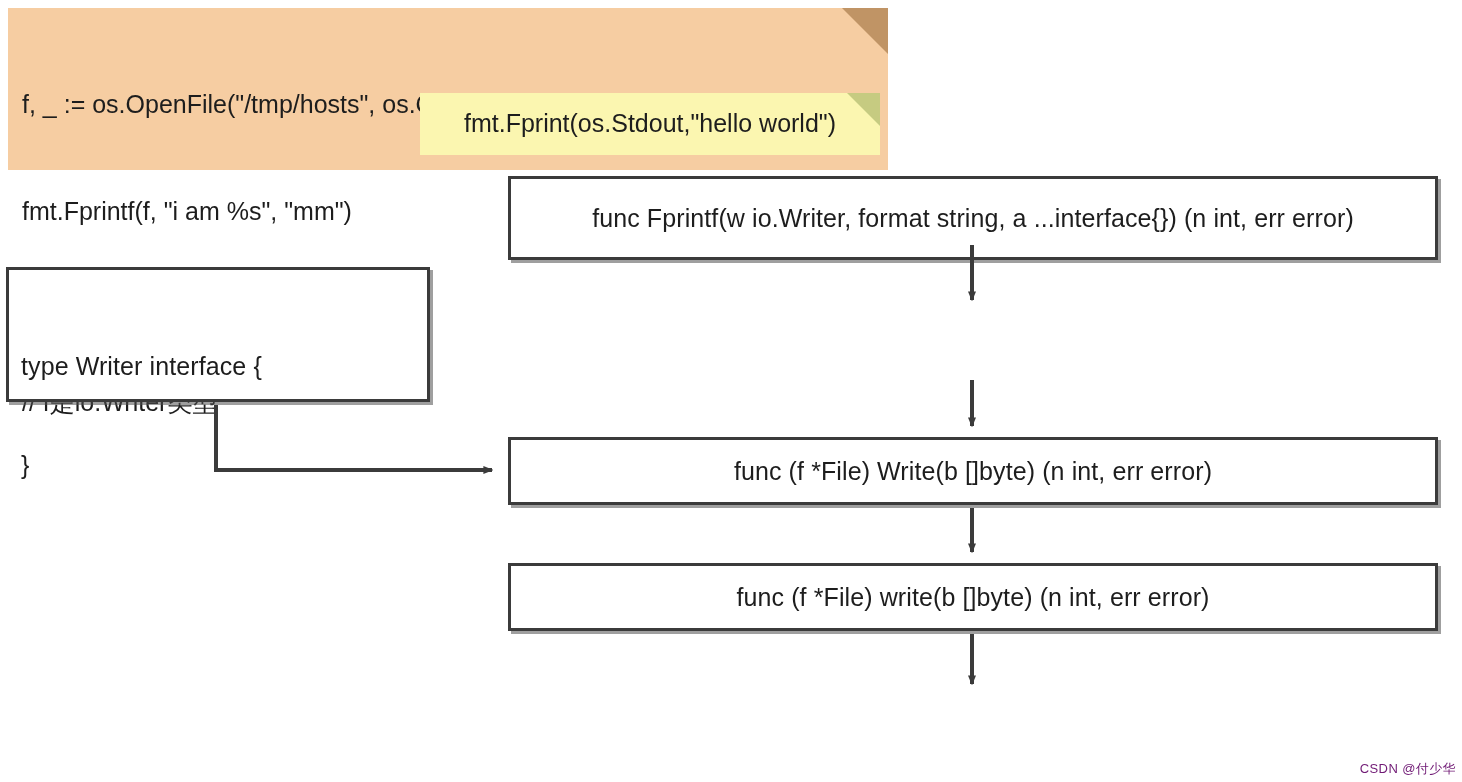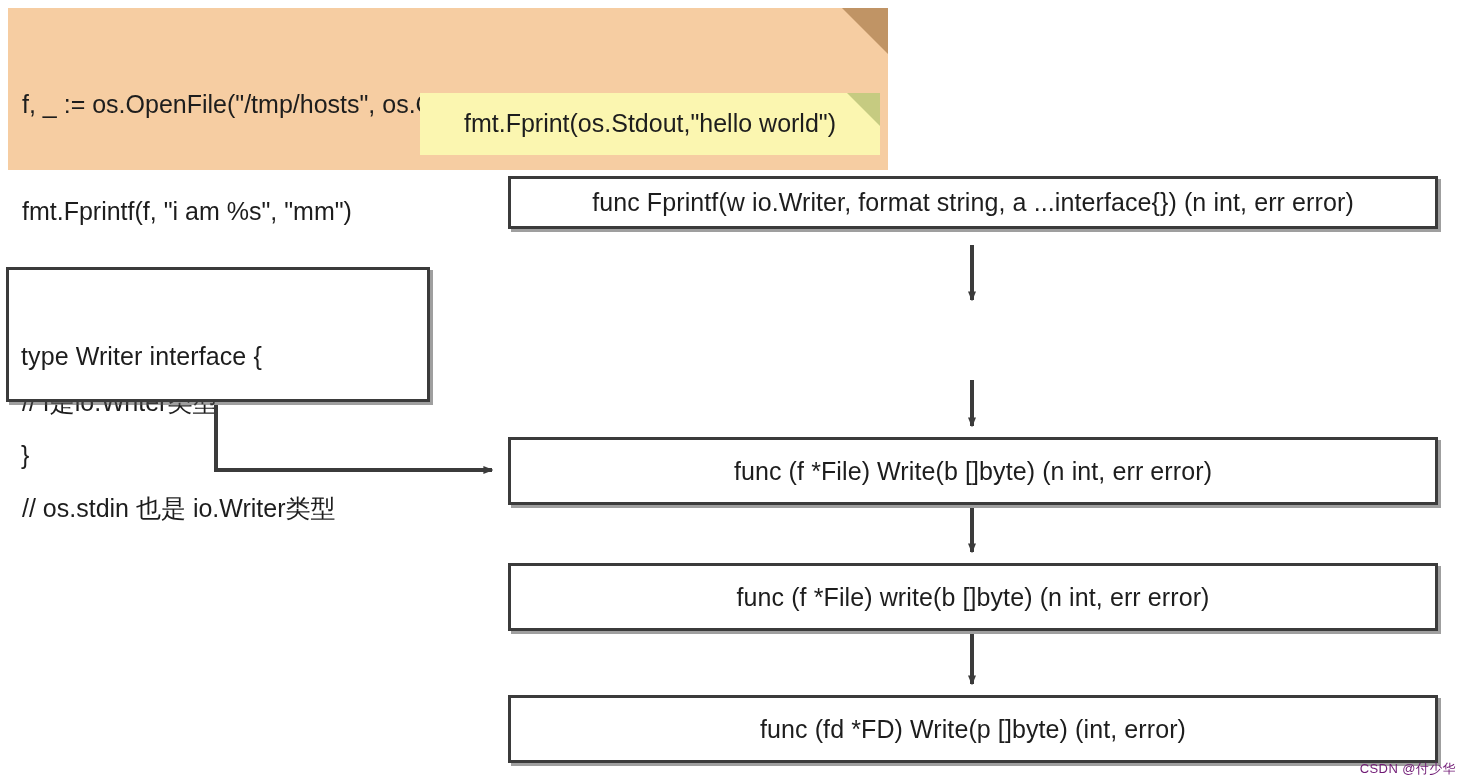--- a/index.html
+++ b/index.html
@@ -77,26 +77,26 @@
     display: flex;
     align-items: center;
     justify-content: center;
     color: #1d1d1d;
     font-size: 25px;
     letter-spacing: 0.1px;
   }
   .box.left-align {
     justify-content: flex-start;
     align-items: flex-start;
-    padding: 4px 12px;
+    padding: 14px 12px;
     line-height: 1.32;
     white-space: pre-wrap;
   }
 
-  #box-fprintf    { left: 508px; top: 176px; width: 930px; height: 53px; }
+  #box-fprintf    { left: 508px; top: 176px; width: 930px; height: 84px; }
   #box-writestring{ left: 508px; top: 311px; width: 930px; height: 66px; }
   #box-write-upper{ left: 508px; top: 437px; width: 930px; height: 68px; }
   #box-write-lower{ left: 508px; top: 563px; width: 930px; height: 68px; }
   #box-fd-write   { left: 508px; top: 695px; width: 930px; height: 68px; }
   #box-writer-iface {
     left: 6px; top: 267px; width: 424px; height: 135px;
     font-size: 25px;
   }
 
   
@@ -119,21 +119,20 @@
 </head>
 <body>
 
 <div id="canvas">
 
   <div class="note" id="note-orange">
     <span class="note-line">f, _ := os.OpenFile("/tmp/hosts", os.O_WRONLY|os.O_TRUNC, 0600)</span>
     <span class="note-line">fmt.Fprintf(f, "i am %s", "mm")</span>
     <span class="note-blank"></span>
     <span class="note-line">// f是io.Writer类型</span>
-    <span class="note-line">// os.stdin 也是 io.Writer类型</span>
     <span class="fold"></span>
   </div>
 
   <div class="note" id="note-yellow">
     <span>fmt.Fprint(os.Stdout,"hello world")</span>
     <span class="fold"></span>
   </div>
 
   <div class="box left-align" id="box-writer-iface">
     <div>
@@ -148,23 +147,20 @@
 
 
   <div class="box" id="box-write-upper">
     <span>func (f *File) Write(b []byte) (n int, err error)</span>
   </div>
 
   <div class="box" id="box-write-lower">
     <span>func (f *File) write(b []byte) (n int, err error)</span>
   </div>
 
-  <div class="box" id="box-fd-write">
-    <span>func (fd *FD) Write(p []byte) (int, error)</span>
-  </div>
 
   <div class="conn" style="left:0;top:0;width:1462px;height:782px;">
     <svg width="1462" height="782" viewBox="0 0 1462 782" xmlns="http://www.w3.org/2000/svg">
       <defs>
         <marker id="arrowhead" markerWidth="10" markerHeight="10" refX="8.6" refY="4" orient="auto" markerUnits="userSpaceOnUse">
           <path d="M0,0 L10,4 L0,8 z" fill="#3b3b3b"></path>
         </marker>
       </defs>
 
       <g>

